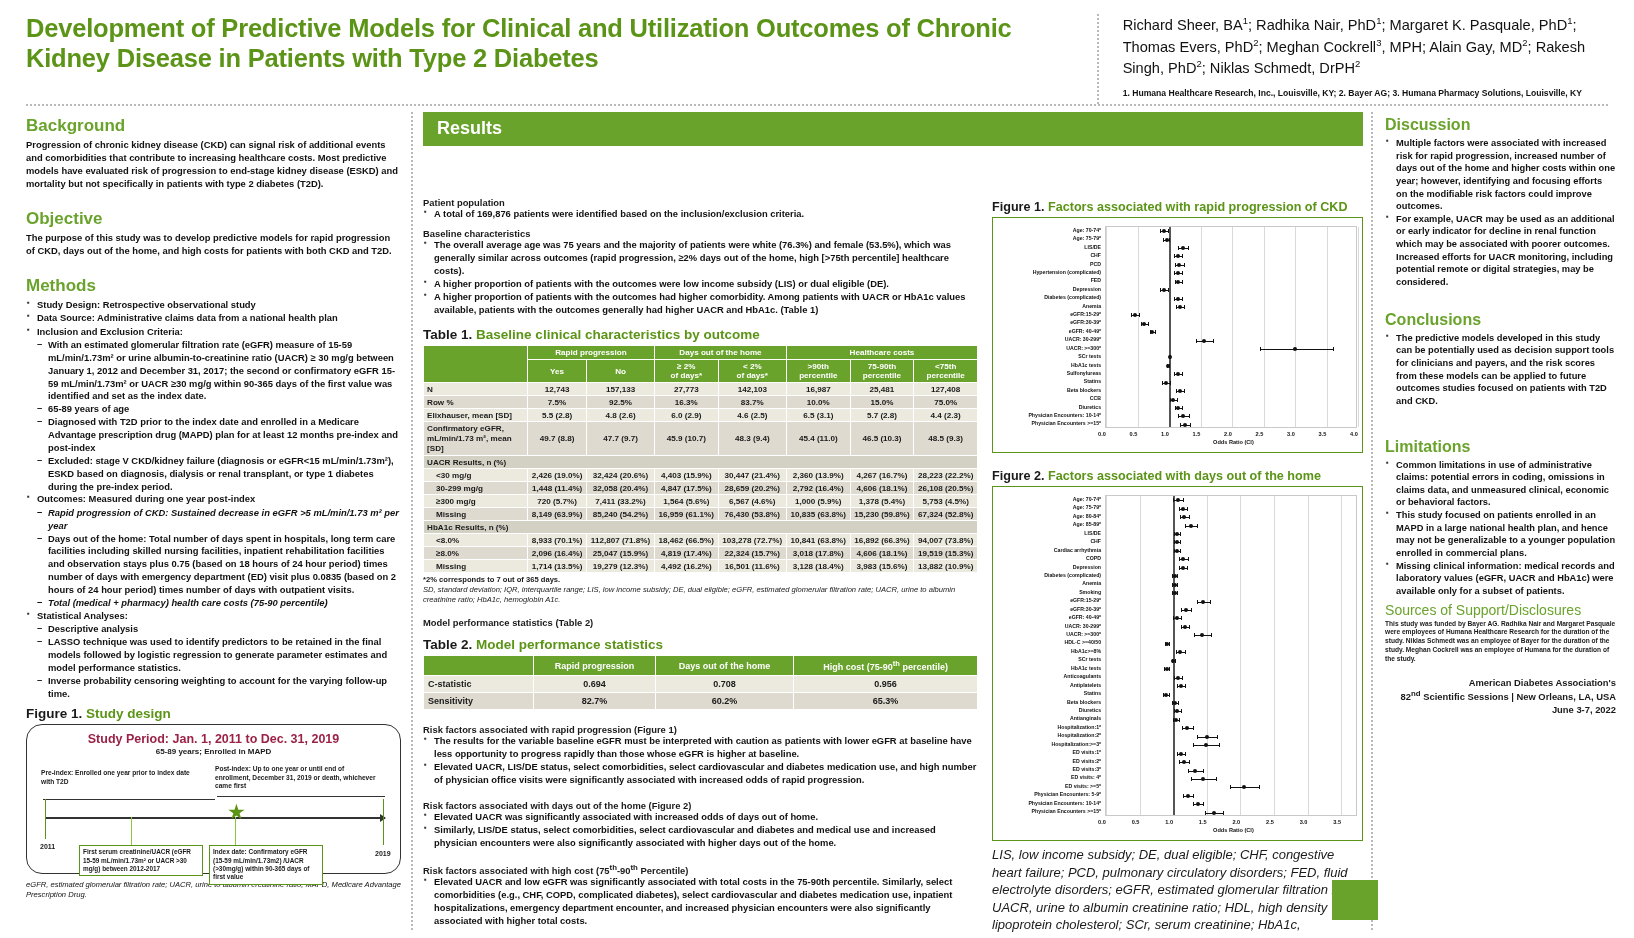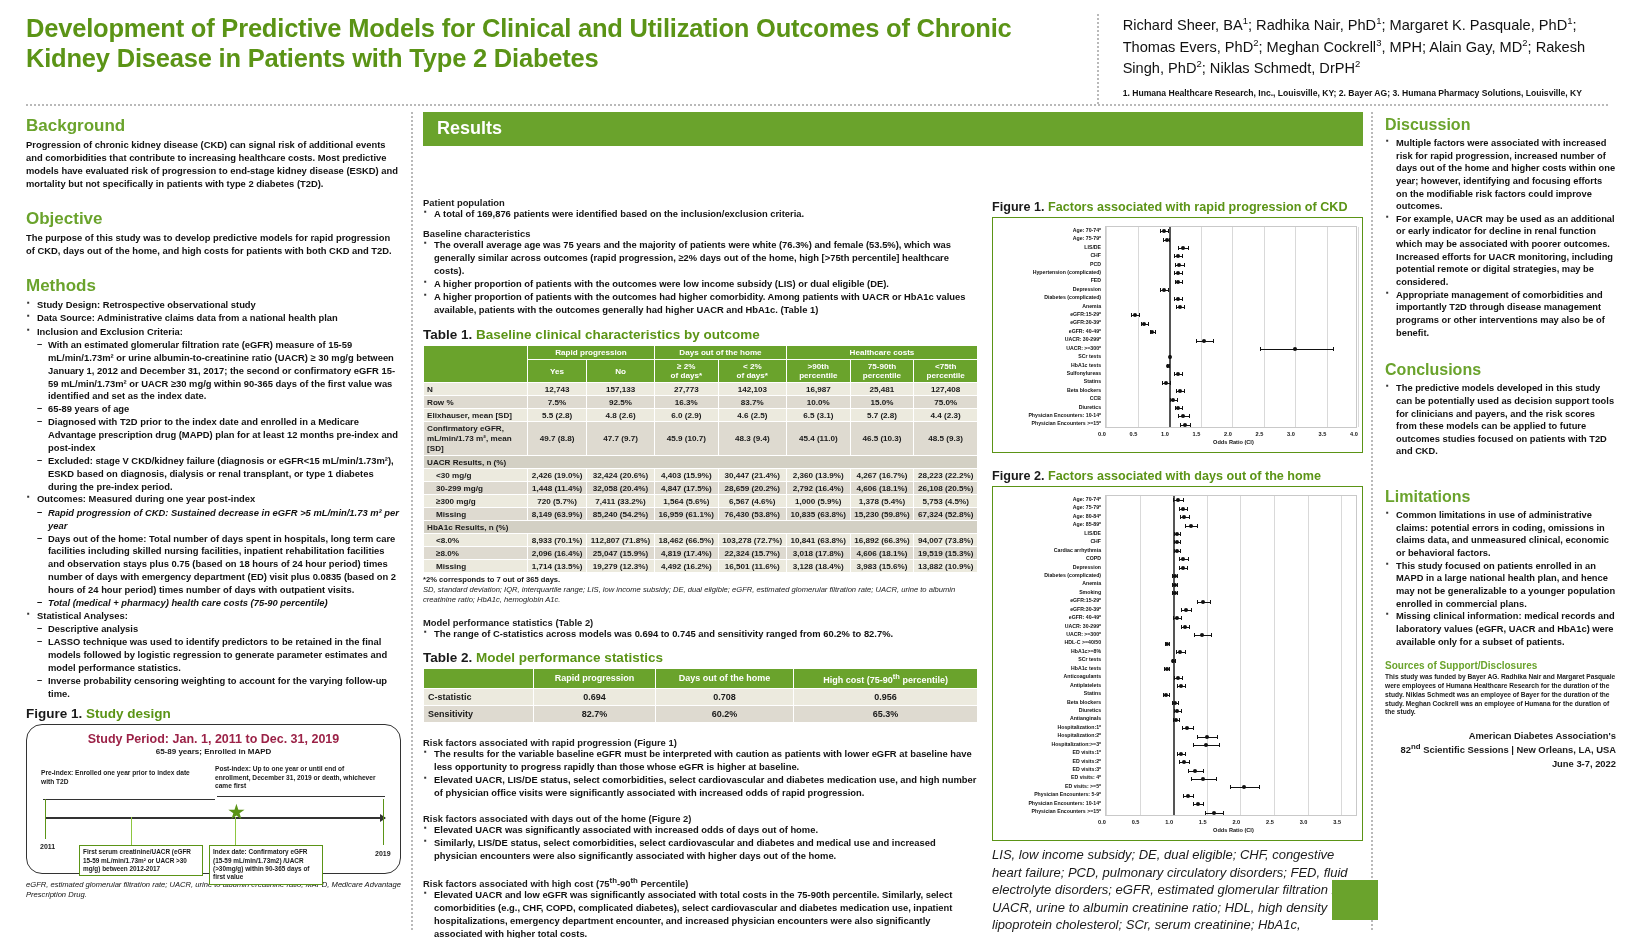--- a/index.html
+++ b/index.html
@@ -112,21 +112,21 @@
   .pt { position:absolute; width:4px; height:4px; border-radius:50%; background:#111; }
   .ci { position:absolute; height:1px; background:#111; }
   .cap { position:absolute; width:1px; height:4px; background:#111; }
   .tick { position:absolute; font-size:5.6px; font-weight:bold; color:#111; }
   .axname { position:absolute; font-size:5.6px; font-weight:bold; color:#111; }
   .fignote { font-size:13px; font-style:italic; line-height:1.35; margin-top:5px; }
 
   
   .col-right h2.sec { font-size:16px; }
   .col-right ul.b > li { font-size:9.3px; line-height:1.36; margin-bottom:0; }
-  .src-hd { color:#6aa32c; font-size:10px; font-weight:bold; margin-top:12px; }
+  .src-hd { color:#6aa32c; font-size:14px; font-weight:normal; margin-top:4px; }
   .src-txt { font-size:6.6px; font-weight:bold; line-height:1.34; margin-top:2px;}
   .conf { text-align:right; font-size:9.4px; font-weight:bold; line-height:1.4; margin-top:12px;}
   .greenblock { position:absolute; left:1332px; top:880px; width:46px; height:40px; background:#6aa32c;}
 </style>
 </head>
 <body>
 
 <div class="poster">
 
   <div class="header">
@@ -368,23 +368,20 @@
                   <td class="r-lt">3,128 (18.4%)</td>
                   <td class="r-lt">3,983 (15.6%)</td>
                   <td class="r-lt">13,882 (10.9%)</td>
                 </tr>
               </tbody>
           </table>
           <div class="tbl-note">*2% corresponds to 7 out of 365 days.</div>
           <div class="tbl-note2">SD, standard deviation; IQR, interquartile range; LIS, low income subsidy; DE, dual eligible; eGFR, estimated glomerular filtration rate; UACR, urine to albumin creatinine ratio; HbA1c, hemoglobin A1c.</div>
 
           <div class="lbl" style="margin-top:12px;">Model performance statistics (Table 2)</div>
-          <ul class="b">
-            <li>The range of C-statistics across models was 0.694 to 0.745 and sensitivity ranged from 60.2% to 82.7%.</li>
-          </ul>
 
           <div class="fig-label" style="margin-top:9px;">
             <span class="blk">Table 2.</span>
             <span>Model performance statistics</span>
           </div>
           <table class="t2">
             <thead>
                 <tr id="t2-colrow">
                   <th style="width: 110px;"></th>
                   <th>Rapid progression</th>
@@ -808,21 +805,20 @@
           <div class="fignote" style="font-style:normal; font-weight:bold; font-size:7.1px;">*Reference groups: Age 65-69 years; UACR &lt;30mg/g; Hospitalizations 0; ED 0; Physician encounters &lt;5</div>
         </div>
       </div>
     </div>
 
     <div class="col-right">
       <h2 class="sec">Discussion</h2>
       <ul class="b">
         <li>Multiple factors were associated with increased risk for rapid progression, increased number of days out of the home and higher costs within one year; however, identifying and focusing efforts on the modifiable risk factors could improve outcomes.</li>
         <li>For example, UACR may be used as an additional or early indicator for decline in renal function which may be associated with poorer outcomes. Increased efforts for UACR monitoring, including potential remote or digital strategies, may be considered.</li>
-        <li>Appropriate management of comorbidities and importantly T2D through disease management programs or other interventions may also be of benefit.</li>
       </ul>
 
       <h2 class="sec" style="margin-top:22px;">Conclusions</h2>
       <ul class="b">
         <li>The predictive models developed in this study can be potentially used as decision support tools for clinicians and payers, and the risk scores from these models can be applied to future outcomes studies focused on patients with T2D and CKD.</li>
       </ul>
 
       <h2 class="sec" style="margin-top:30px;">Limitations</h2>
       <ul class="b">
         <li>Common limitations in use of administrative claims: potential errors in coding, omissions in claims data, and unmeasured clinical, economic or behavioral factors.</li>

